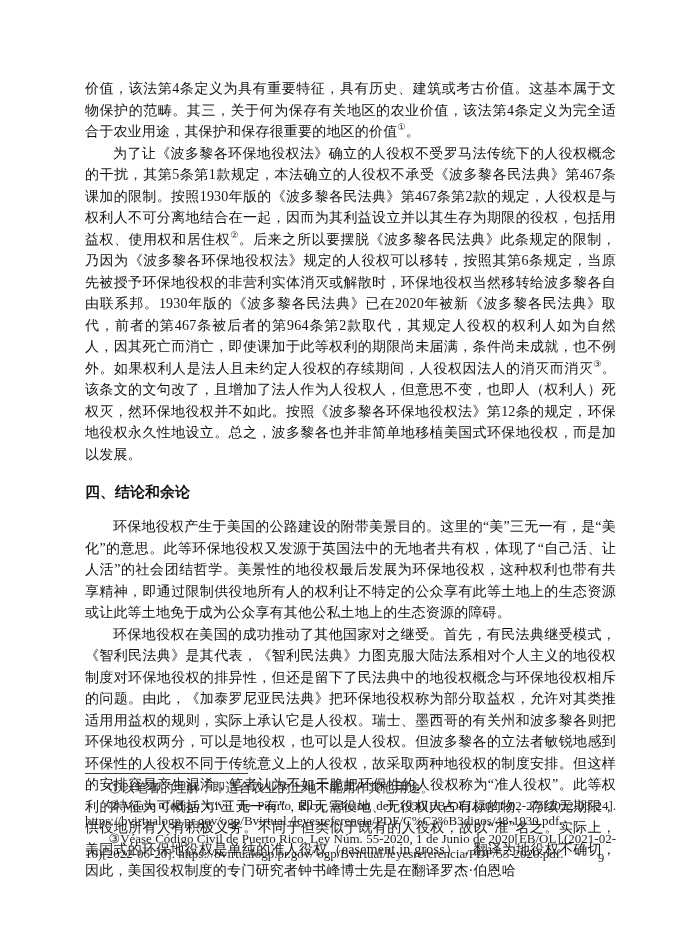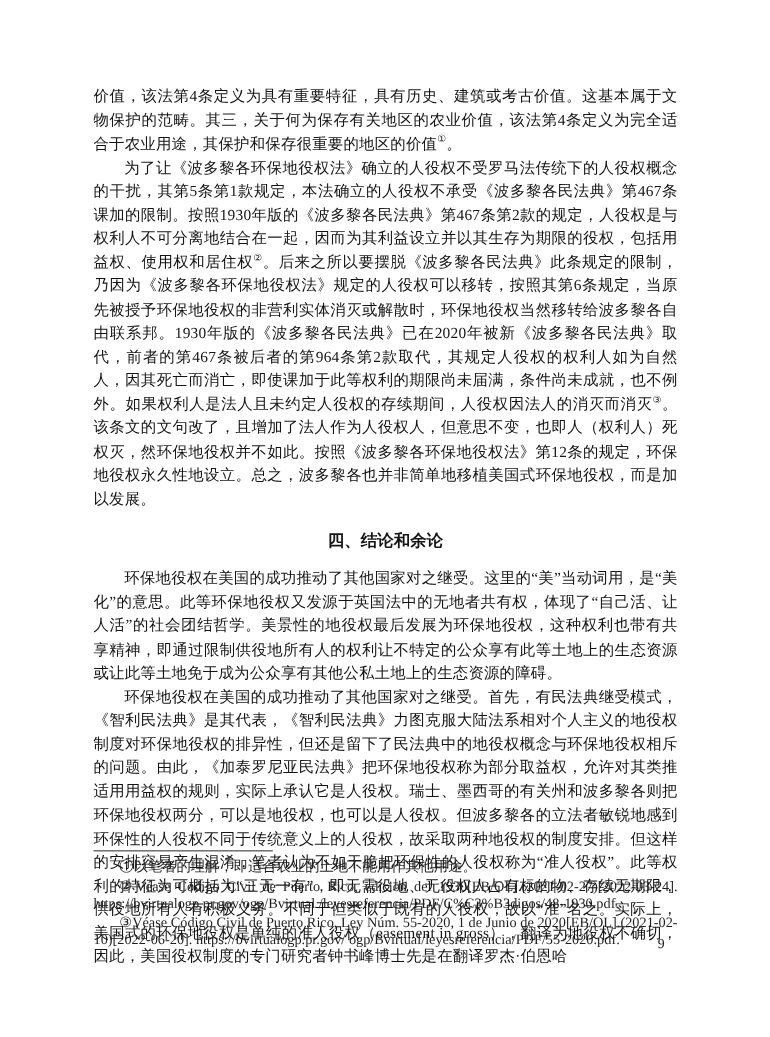--- a/index.html
+++ b/index.html
@@ -33,21 +33,20 @@
     text-indent: 2em;
   }
   sup.fnref {
     font-size: 9px;
     line-height: 0;
     vertical-align: super;
   }
   .section-heading {
     font-size: 15px;
     font-weight: bold;
-    text-align: center;
     margin: 16px 0 13px 0;
     line-height: 22px;
   }
   .footnote-area {
     position: absolute;
     left: 85px;
     top: 773px;
     width: 531px;
   }
   .footnote-rule {
@@ -76,21 +75,21 @@
 </style>
 </head>
 <body>
 
 <div class="page">
 
   <div class="body-text">
     <p class="para no-indent">价值，该法第4条定义为具有重要特征，具有历史、建筑或考古价值。这基本属于文物保护的范畴。其三，关于何为保存有关地区的农业价值，该法第4条定义为完全适合于农业用途，其保护和保存很重要的地区的价值<sup class="fnref">①</sup>。</p>
     <p class="para indent">为了让《波多黎各环保地役权法》确立的人役权不受罗马法传统下的人役权概念的干扰，其第5条第1款规定，本法确立的人役权不承受《波多黎各民法典》第467条课加的限制。按照1930年版的《波多黎各民法典》第467条第2款的规定，人役权是与权利人不可分离地结合在一起，因而为其利益设立并以其生存为期限的役权，包括用益权、使用权和居住权<sup class="fnref">②</sup>。后来之所以要摆脱《波多黎各民法典》此条规定的限制，乃因为《波多黎各环保地役权法》规定的人役权可以移转，按照其第6条规定，当原先被授予环保地役权的非营利实体消灭或解散时，环保地役权当然移转给波多黎各自由联系邦。1930年版的《波多黎各民法典》已在2020年被新《波多黎各民法典》取代，前者的第467条被后者的第964条第2款取代，其规定人役权的权利人如为自然人，因其死亡而消亡，即使课加于此等权利的期限尚未届满，条件尚未成就，也不例外。如果权利人是法人且未约定人役权的存续期间，人役权因法人的消灭而消灭<sup class="fnref">③</sup>。该条文的文句改了，且增加了法人作为人役权人，但意思不变，也即人（权利人）死权灭，然环保地役权并不如此。按照《波多黎各环保地役权法》第12条的规定，环保地役权永久性地设立。总之，波多黎各也并非简单地移植美国式环保地役权，而是加以发展。</p>
     <h2 class="section-heading">四、结论和余论</h2>
-    <p class="para indent">环保地役权在美国的成功推动了其他国家对之继受。这里的“美”当动词用，是“美化”的意思。此等环保地役权又发源于英国法中的无地者共有权，体现了“自己活、让人活”的社会团结哲学。美景性的地役权最后发展为环保地役权，这种权利也带有共享精神，即通过限制供役地所有人的权利让不特定的公众享有此等土地上的生态资源或让此等土地免于成为公众享有其他公私土地上的生态资源的障碍。</p>
+    <p class="para indent">环保地役权产生于美国的公路建设的附带美景目的。这里的“美”三无一有，是“美化”的意思。此等环保地役权又发源于英国法中的无地者共有权，体现了“自己活、让人活”的社会团结哲学。美景性的地役权最后发展为环保地役权，这种权利也带有共享精神，即通过限制供役地所有人的权利让不特定的公众享有此等土地上的生态资源或让此等土地免于成为公众享有其他公私土地上的生态资源的障碍。</p>
     <p class="para indent">环保地役权在美国的成功推动了其他国家对之继受。首先，有民法典继受模式，《智利民法典》是其代表，《智利民法典》力图克服大陆法系相对个人主义的地役权制度对环保地役权的排异性，但还是留下了民法典中的地役权概念与环保地役权相斥的问题。由此，《加泰罗尼亚民法典》把环保地役权称为部分取益权，允许对其类推适用用益权的规则，实际上承认它是人役权。瑞士、墨西哥的有关州和波多黎各则把环保地役权两分，可以是地役权，也可以是人役权。但波多黎各的立法者敏锐地感到环保性的人役权不同于传统意义上的人役权，故采取两种地役权的制度安排。但这样的安排容易产生混淆，笔者认为不如干脆把环保性的人役权称为“准人役权”。此等权利的特征为可概括为“三无一有”，即无需役地、无役权人占有标的物、存续无期限，供役地所有人有积极义务。不同于但类似于既有的人役权，故以“准”名之。实际上，美国式的环保地役权是单纯的准人役权（easement in gross），翻译为地役权不确切，因此，美国役权制度的专门研究者钟书峰博士先是在翻译罗杰·伯恩哈</p>
   </div>
 
   <div class="footnote-area">
     <div class="footnote-rule"></div>
     <p class="footnote"><span>①</span><span>以笔者的理解，即适合农业的土地不能用作其他用途。</span></p>
     <p class="footnote"><span>②</span><span>Véase Codigo Civil de Puerto Rico, edicion del 1930[EB/OL].(2021-02-27)[2022-03-24]. https://bvirtualogp.pr.gov/ogp/Bvirtual /leyesreferencia/PDF/C%C3%B3digos/48-1930.pdf.</span></p>
     <p class="footnote"><span>③</span><span>Véase Código Civil de Puerto Rico, Ley Núm. 55-2020, 1 de Junio de 2020[EB/OL].(2021-02-10)[2022-06-20]. https://bvirtualogp.pr.gov/ ogp/Bvirtual/leyesreferencia/PDF/55-2020.pdf.</span></p>
   </div>
 

